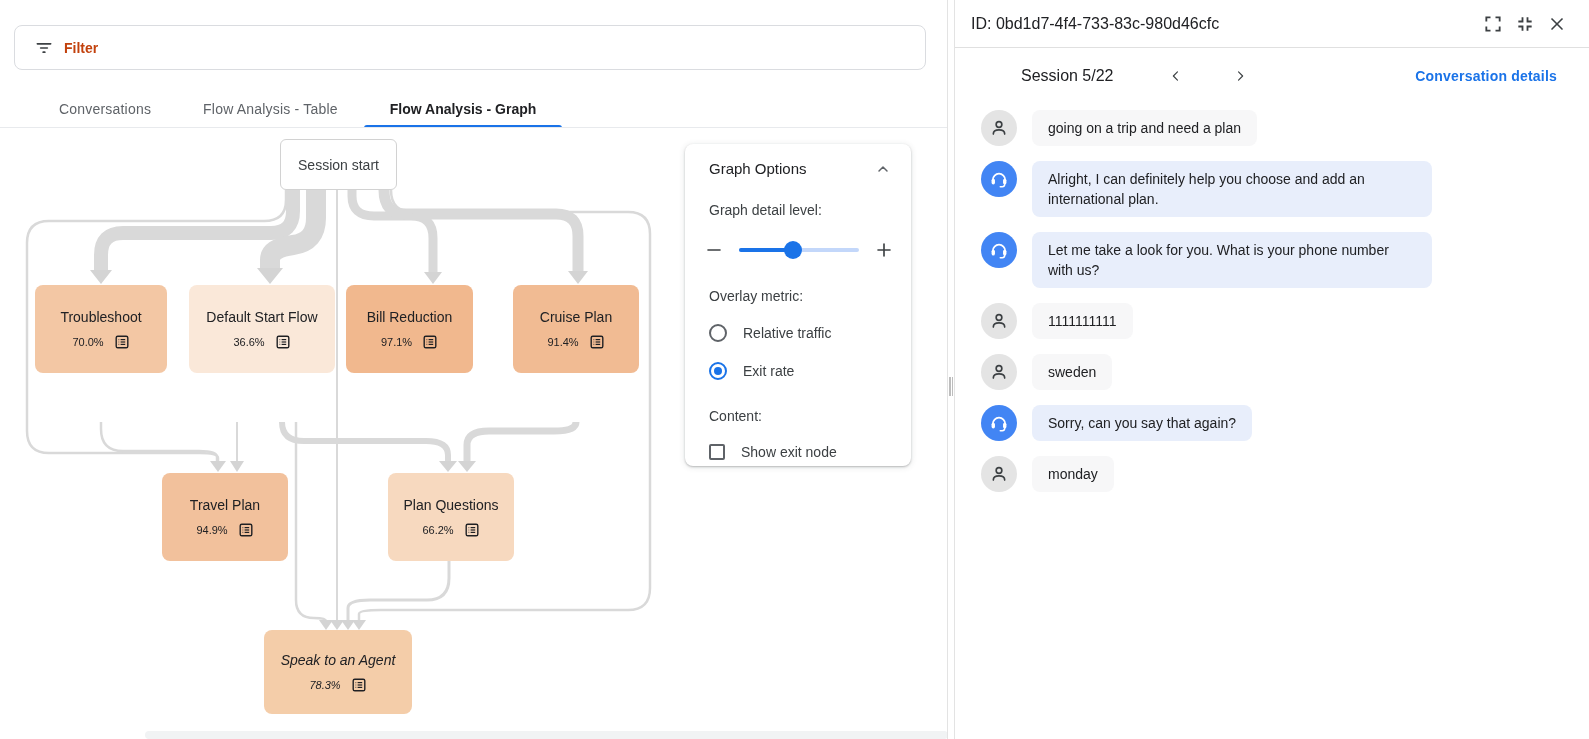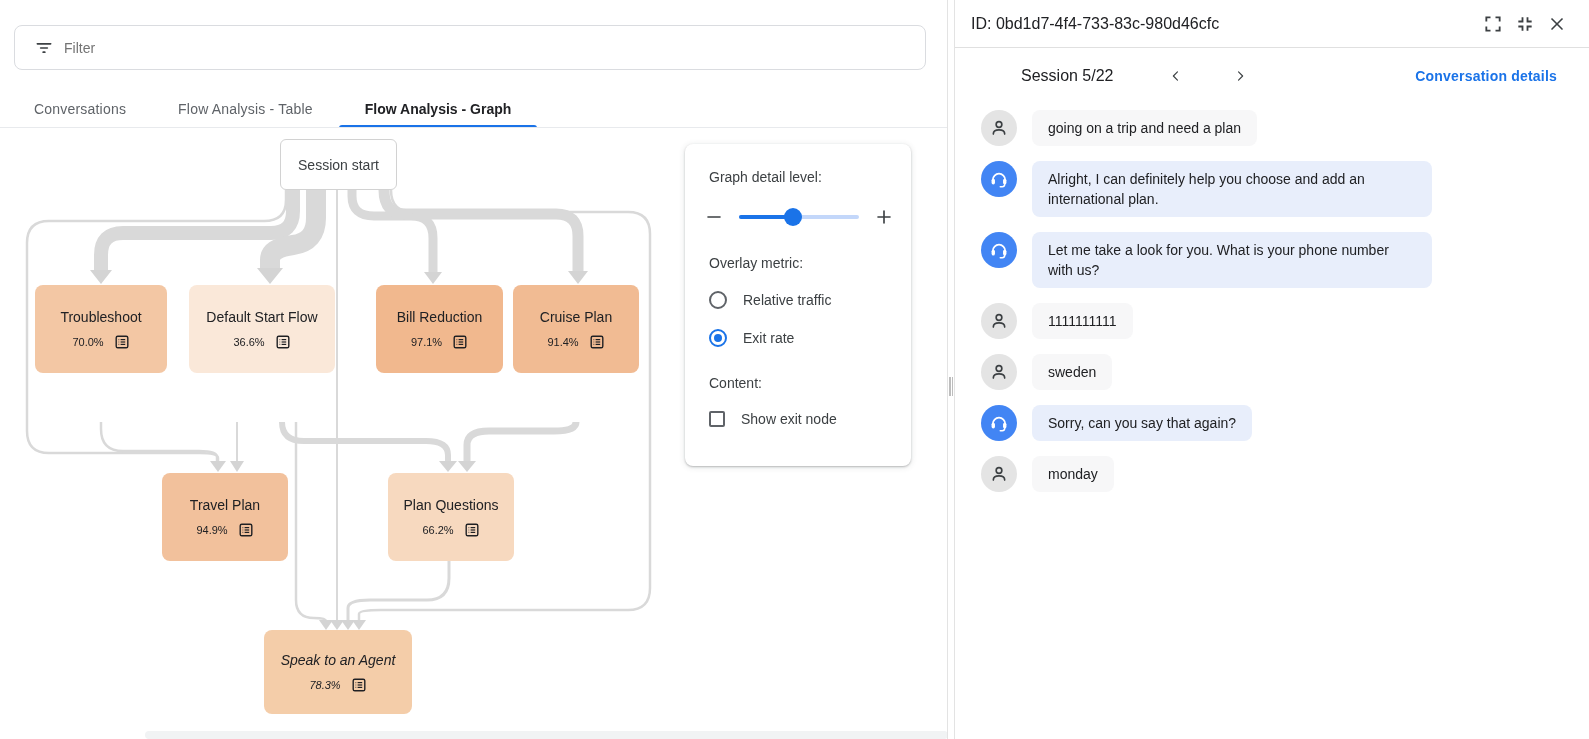--- a/index.html
+++ b/index.html
@@ -6,26 +6,26 @@
   html,body { width:1589px; height:739px; background:#fff; overflow:hidden;
               font-family:"Liberation Sans", sans-serif; color:#202124; }
   .stage { position:relative; width:1589px; height:739px; }
 
   
   .left-panel { position:absolute; left:0; top:0; width:948px; height:739px; background:#fff; }
 
   .filter-bar { position:absolute; left:14px; top:25px; width:912px; height:45px;
                 border:1px solid #dadce0; border-radius:8px; display:flex; align-items:center; }
   .filter-bar .f-icon { margin-left:17px; width:24px; height:24px; display:flex; align-items:center; justify-content:center; }
-  .filter-label { font-weight:normal; font-size:14px; color:#737373; margin-left:8px; }
+  .filter-label { font-weight:bold; font-size:14px; color:#c2410c; margin-left:8px; }
   .filter-input { border:none; outline:none; font-size:15px; margin-left:18px; flex:1;
                   font-family:"Liberation Sans", sans-serif; color:#202124; }
   .filter-input::placeholder { color:#80868b; }
 
-  .tabs { position:absolute; left:0; top:90px; width:948px; height:38px; display:flex; padding-left:8px; }
+  .tabs { position:absolute; left:0; top:90px; width:948px; height:38px; display:flex; padding-left:33px; }
   .tab { padding:0 26px; display:flex; align-items:center; font-size:14px; color:#5f6368;
          cursor:pointer; position:relative; letter-spacing:.2px; }
   .tab.active { color:#202124; font-weight:bold; letter-spacing:0; }
   .tab.active .underline { position:absolute; left:0; right:0; bottom:0; height:3px;
                            background:#1a73e8; border-radius:3px 3px 0 0; }
   .tabs-divider { position:absolute; left:0; top:127px; width:948px; height:1px; background:#e8eaed; }
 
   
   .edges { position:absolute; left:0; top:0; width:948px; height:739px; pointer-events:none; }
   .gnode { position:absolute; border-radius:8px; display:flex; flex-direction:column;
@@ -184,21 +184,21 @@
               <line x1="6.6" y1="8" x2="11.2" y2="8"></line>
               <line x1="6.6" y1="10.4" x2="11.2" y2="10.4"></line>
               <line x1="4.6" y1="5.6" x2="5.2" y2="5.6"></line>
               <line x1="4.6" y1="8" x2="5.2" y2="8"></line>
               <line x1="4.6" y1="10.4" x2="5.2" y2="10.4"></line>
             </g>
           </svg>
       </span>
     </div>
 
-    <div class="gnode" style="left: 376px; top: 285px; width: 127px; height: 88px; background: rgb(241, 184, 142);">
+    <div class="gnode" style="left: 346px; top: 285px; width: 127px; height: 88px; background: rgb(241, 184, 142);">
       <span class="title">Bill Reduction</span>
       <span class="meta">
           <span>97.1%</span>
         <svg width="16" height="16" viewBox="0 0 16 16">
             <rect x="2.2" y="2.2" width="11.6" height="11.6" rx="1.6" fill="none" stroke="#202124" stroke-width="1.4"></rect>
             <g stroke="#202124" stroke-width="1.2">
               <line x1="6.6" y1="5.6" x2="11.2" y2="5.6"></line>
               <line x1="6.6" y1="8" x2="11.2" y2="8"></line>
               <line x1="6.6" y1="10.4" x2="11.2" y2="10.4"></line>
               <line x1="4.6" y1="5.6" x2="5.2" y2="5.6"></line>
@@ -275,20 +275,26 @@
               <line x1="6.6" y1="10.4" x2="11.2" y2="10.4"></line>
               <line x1="4.6" y1="5.6" x2="5.2" y2="5.6"></line>
               <line x1="4.6" y1="8" x2="5.2" y2="8"></line>
               <line x1="4.6" y1="10.4" x2="5.2" y2="10.4"></line>
             </g>
           </svg>
       </span>
     </div>
 
     <div class="options-card">
+      <div class="oc-head">
+        <span class="oc-title">Graph Options</span>
+        <svg width="16" height="16" viewBox="0 0 24 24">
+            <polyline points="6,15 12,9 18,15" fill="none" stroke="#5f6368" stroke-width="2.2" stroke-linecap="round" stroke-linejoin="round"></polyline>
+          </svg>
+      </div>
       <div class="oc-section" style="margin-top:25px;">Graph detail level:</div>
       <div class="slider-row">
         <svg width="18" height="18" viewBox="0 0 24 24">
             <line x1="4" y1="12" x2="20" y2="12" stroke="#3c4043" stroke-width="2.2" stroke-linecap="round"></line>
           </svg>
         <div class="slider-track">
           <span class="slider-fill" style="width:45%;"></span>
           <span class="slider-thumb" style="left:45%;"></span>
         </div>
         <svg width="18" height="18" viewBox="0 0 24 24">

